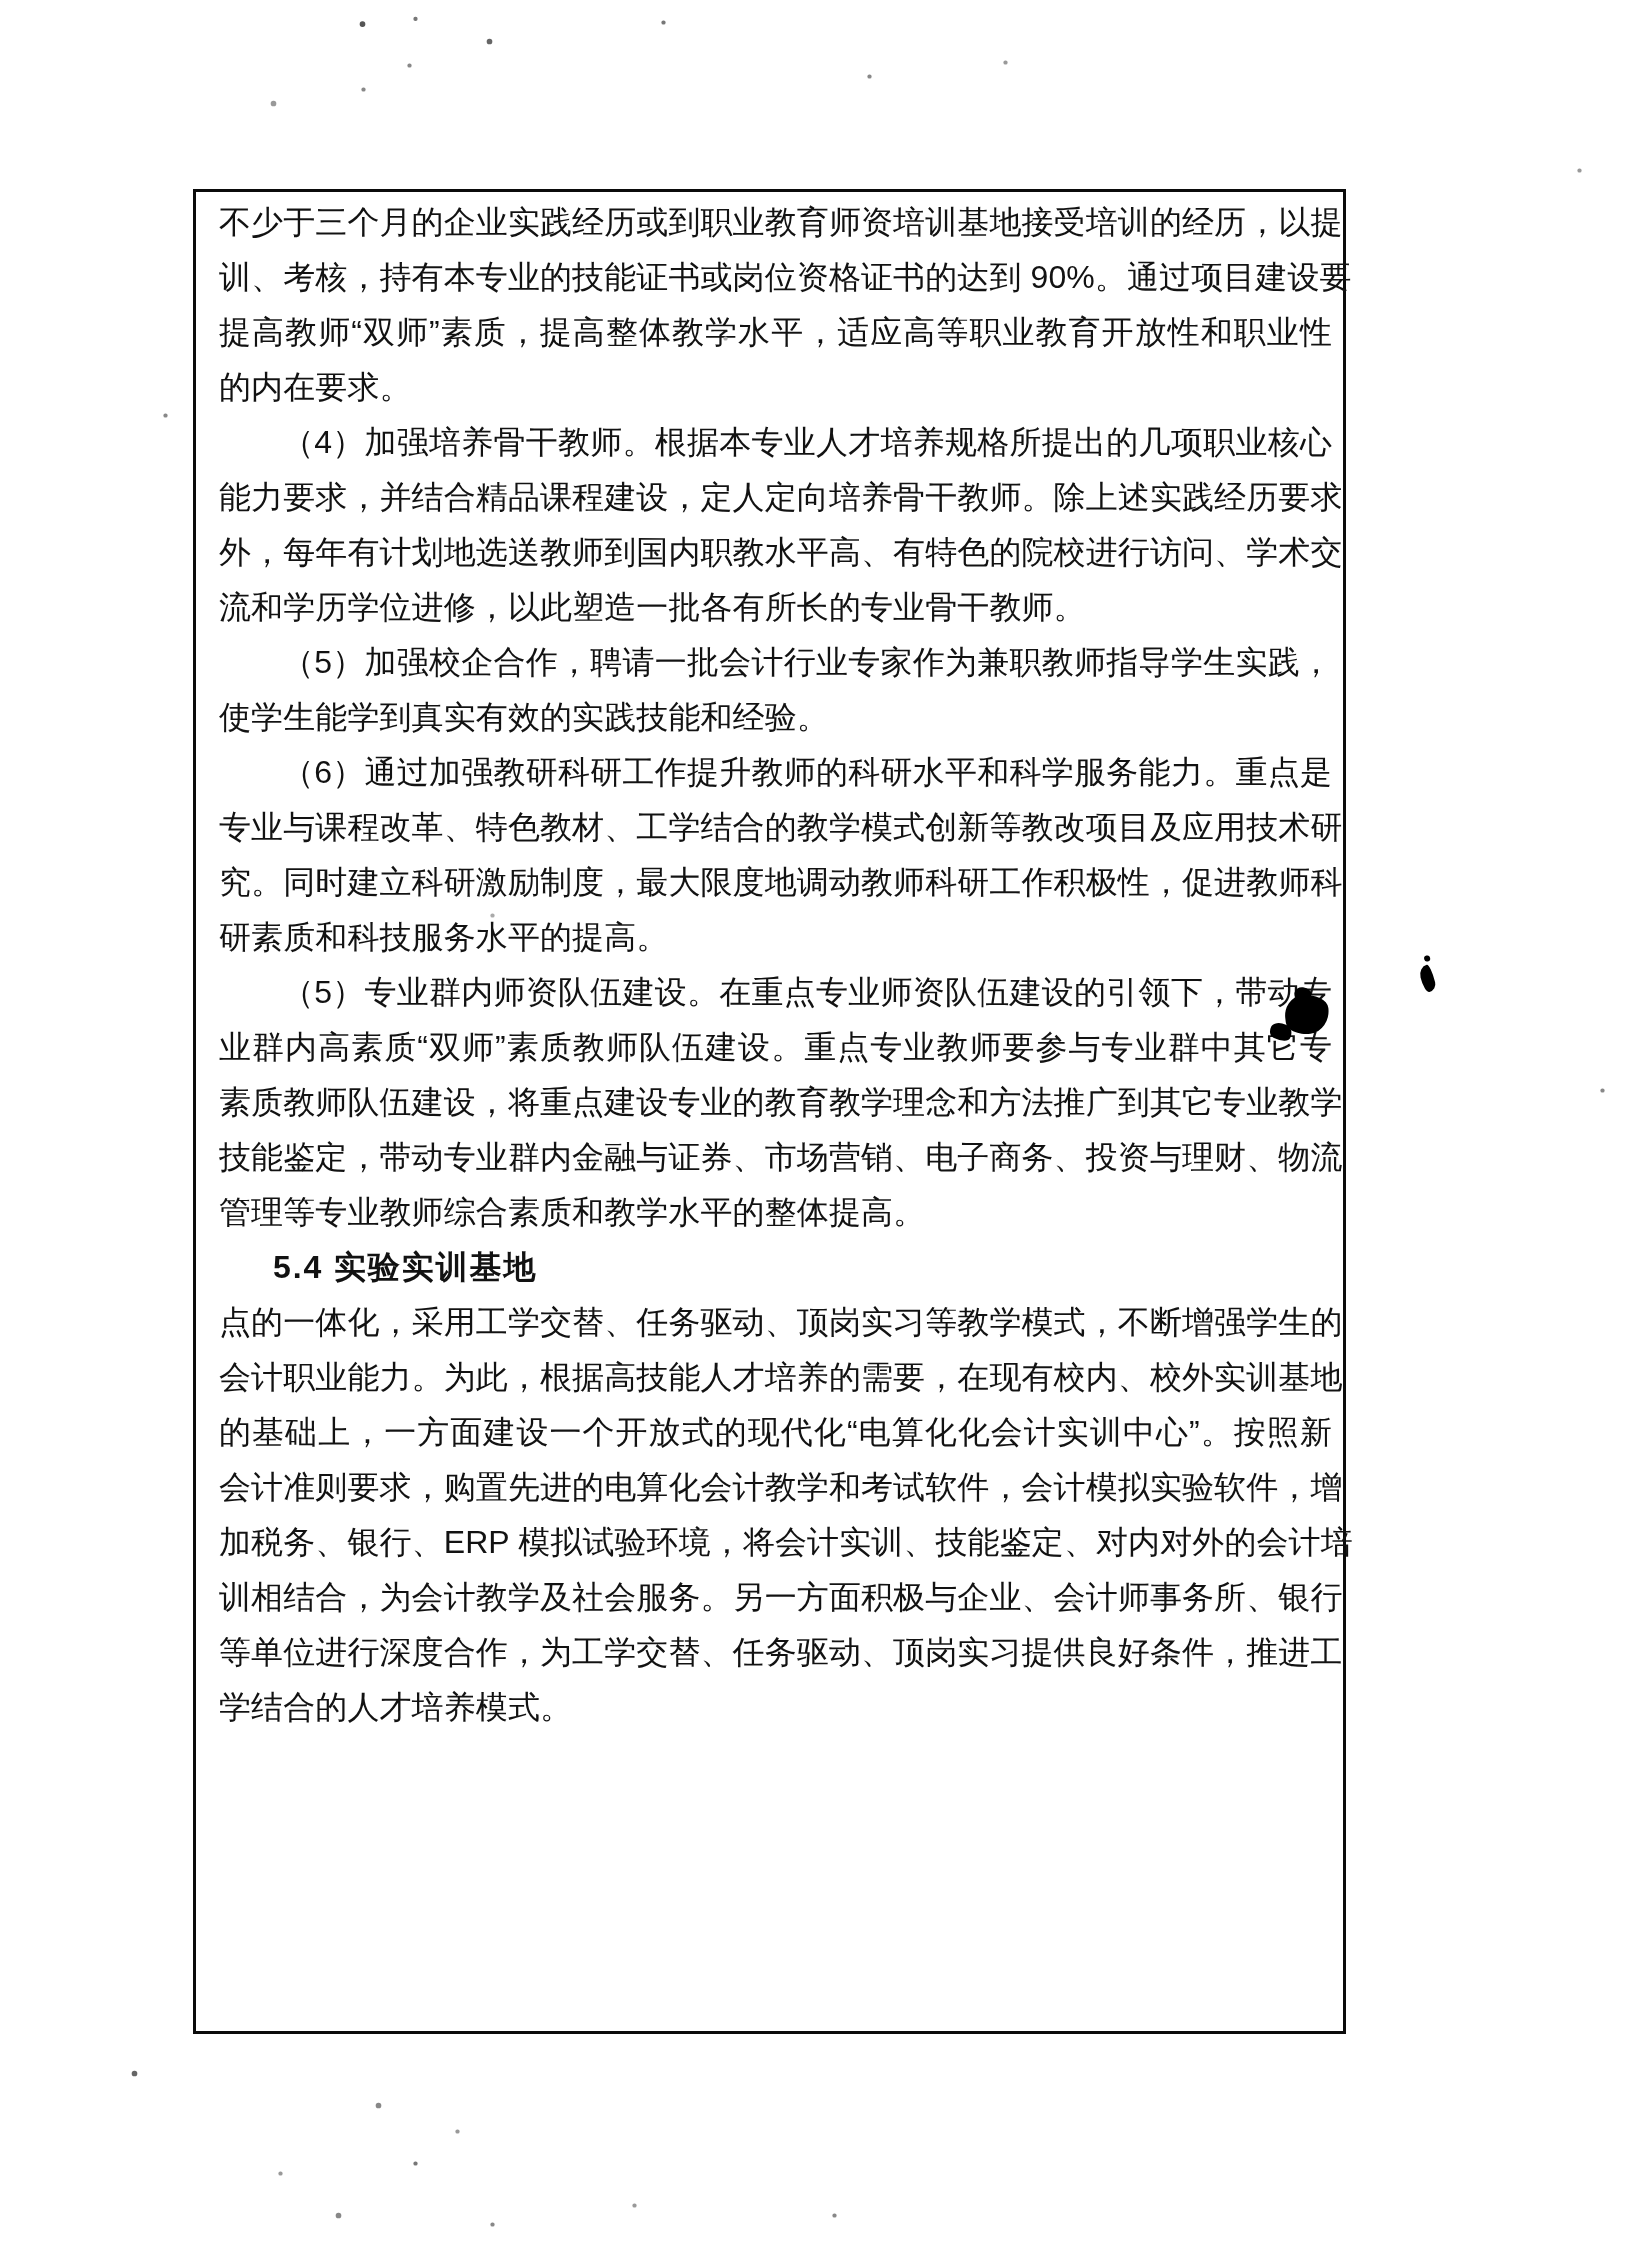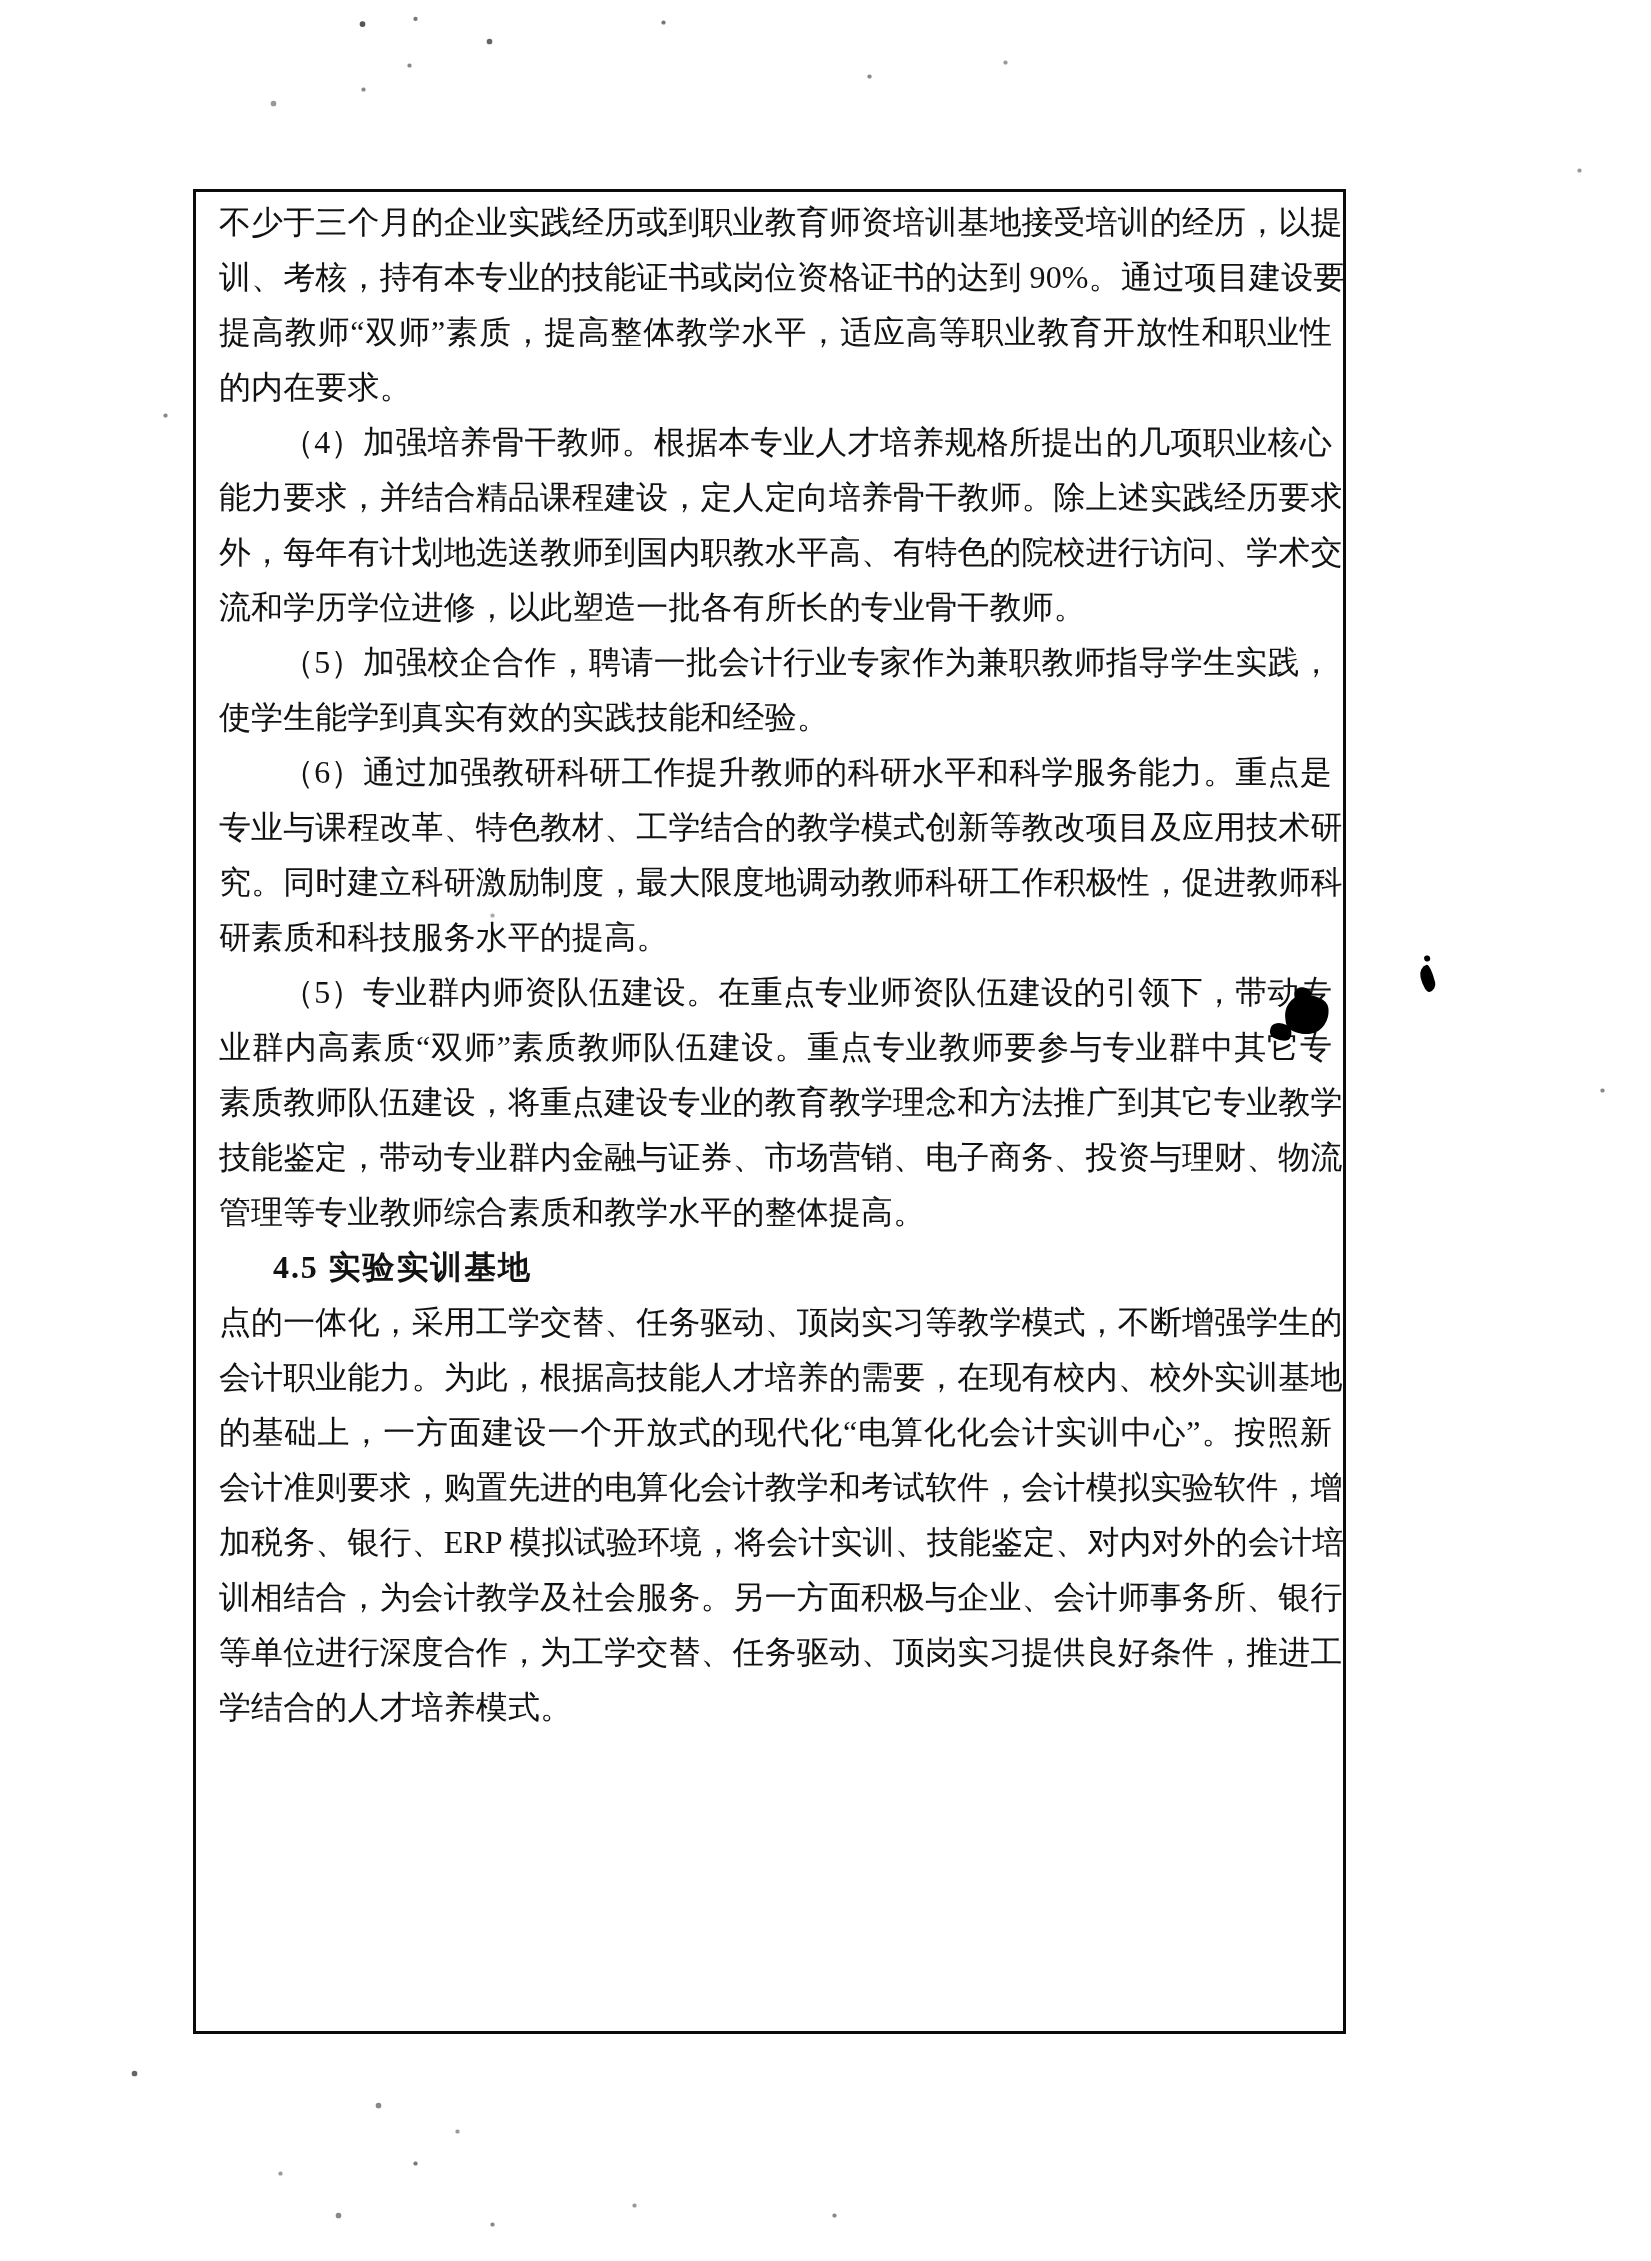--- a/index.html
+++ b/index.html
@@ -8,21 +8,21 @@
     width: 1651px;
     height: 2261px;
     background: #ffffff;
     overflow: hidden;
   }
   .page {
     position: relative;
     width: 1349px;
     height: 2261px;
     background: #ffffff;
-    font-family: Liberation Serif, serif;
+    font-family: Liberation Sans, sans-serif;
     color: #111111;
   }
   .border-box {
     position: absolute;
     left: 193px;
     top: 189px;
     width: 1153px;
     height: 1845px;
     box-sizing: border-box;
     border: 3.2px solid #0b0b0b;
@@ -167,21 +167,21 @@
       <div class="line last">使学生能学到真实有效的实践技能和经验。</div>
       <div class="line indent">（6）通过加强教研科研工作提升教师的科研水平和科学服务能力。重点是</div>
       <div class="line">专业与课程改革、特色教材、工学结合的教学模式创新等教改项目及应用技术研</div>
       <div class="line">究。同时建立科研激励制度，最大限度地调动教师科研工作积极性，促进教师科</div>
       <div class="line last">研素质和科技服务水平的提高。</div>
       <div class="line indent">（5）专业群内师资队伍建设。在重点专业师资队伍建设的引领下，带动专</div>
       <div class="line">业群内高素质“双师”素质教师队伍建设。重点专业教师要参与专业群中其它专</div>
       <div class="line">素质教师队伍建设，将重点建设专业的教育教学理念和方法推广到其它专业教学</div>
       <div class="line">技能鉴定，带动专业群内金融与证券、市场营销、电子商务、投资与理财、物流</div>
       <div class="line last">管理等专业教师综合素质和教学水平的整体提高。</div>
-      <div class="line heading last">4.5 实验实训基地</div>
+      <div class="line heading last">5.4 实验实训基地</div>
       <div class="line">点的一体化，采用工学交替、任务驱动、顶岗实习等教学模式，不断增强学生的</div>
       <div class="line">会计职业能力。为此，根据高技能人才培养的需要，在现有校内、校外实训基地</div>
       <div class="line">的基础上，一方面建设一个开放式的现代化“电算化化会计实训中心”。按照新</div>
       <div class="line">会计准则要求，购置先进的电算化会计教学和考试软件，会计模拟实验软件，增</div>
       <div class="line">加税务、银行、ERP 模拟试验环境，将会计实训、技能鉴定、对内对外的会计培</div>
       <div class="line">训相结合，为会计教学及社会服务。另一方面积极与企业、会计师事务所、银行</div>
       <div class="line">等单位进行深度合作，为工学交替、任务驱动、顶岗实习提供良好条件，推进工</div>
       <div class="line last">学结合的人才培养模式。</div>
     </div>
   <div class="ink-blot"></div>

